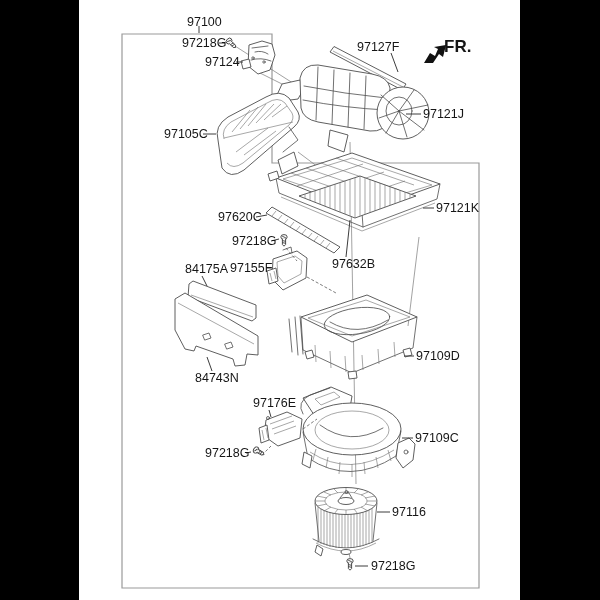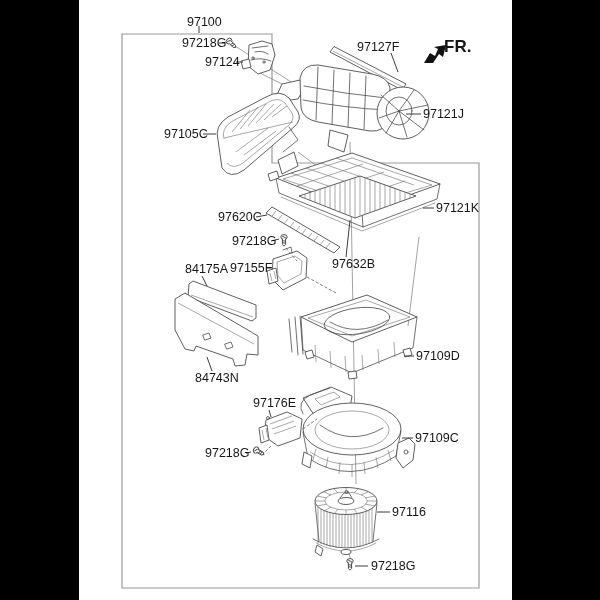--- a/index.html
+++ b/index.html
@@ -1,16 +1,16 @@
 <!DOCTYPE html>
 <html><head>
 <meta charset="utf-8">
 <style>
   html,body{margin:0;padding:0;background:#000;}
-  .stage{position:relative;width:512px;height:600px;background:#a16207;overflow:hidden;}
+  .stage{position:relative;width:600px;height:600px;background:#a16207;overflow:hidden;}
   svg{position:absolute;left:0;top:0;}
   text{font-family:"Liberation Sans","DejaVu Sans",sans-serif;font-size:12.5px;fill:#161616;}
   text.fr{font-size:17px;font-weight:bold;}
   .p{fill:#ffffff;stroke:#4d4d4d;stroke-width:0.9;stroke-linejoin:round;}
   .ln{fill:none;stroke:#4d4d4d;stroke-width:0.8;stroke-linejoin:round;stroke-linecap:round;}
   .thin{fill:none;stroke:#6d6d6d;stroke-width:0.6;}
   .proj{fill:none;stroke:#7a7a7a;stroke-width:0.7;}
   .dash{fill:none;stroke:#5a5a5a;stroke-width:0.8;stroke-dasharray:3 2;}
   .lead{fill:none;stroke:#3c3c3c;stroke-width:1;}
   .bord{fill:none;stroke:#9a9a9a;stroke-width:1.2;}

